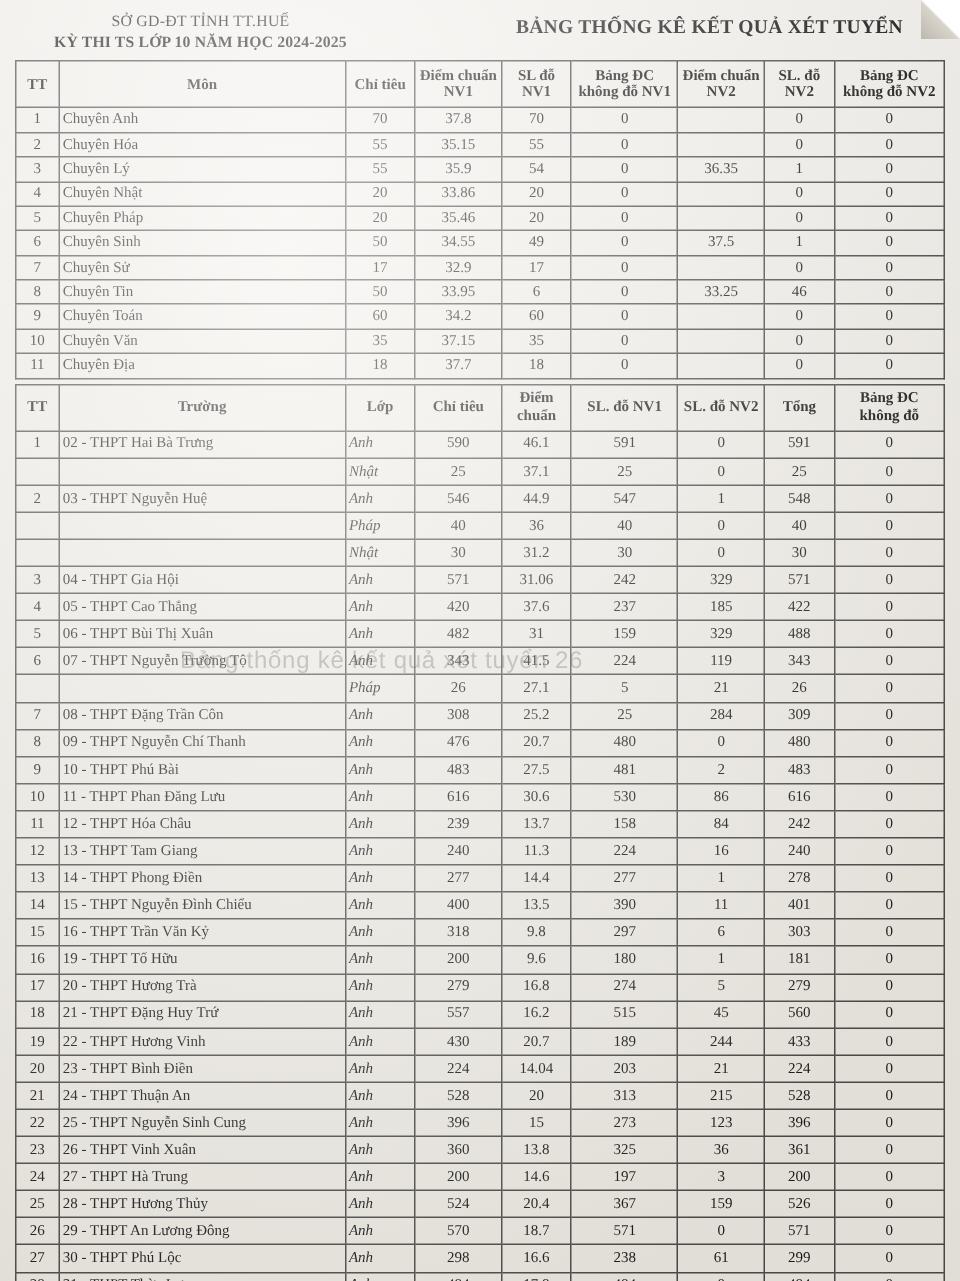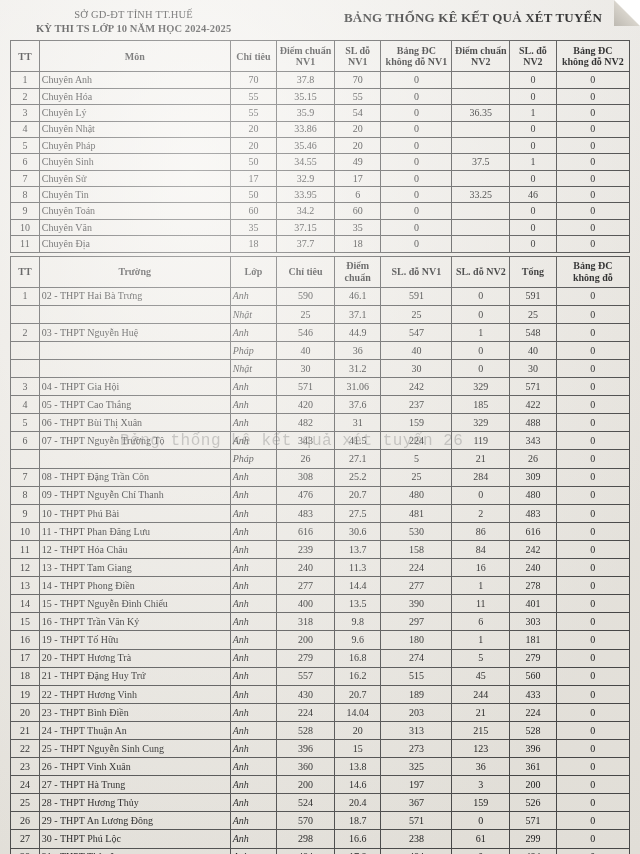--- a/index.html
+++ b/index.html
@@ -83,21 +83,21 @@
   td.it { font-style: italic; padding-left: 4px; }
   .tbl1 td { height: 13.4px; }
   .tbl2 td { height: 15.1px; }
   .sec-gap { height: 3px; }
   .watermark {
     position: absolute;
     left: 120px;
     top: 432px;
     font-size: 16px;
     color: rgba(120,120,120,0.35);
-    font-family: Liberation Mono, monospace;
+    font-family: Liberation Sans, sans-serif;
     letter-spacing: 0.5px;
     pointer-events: none;
     white-space: nowrap;
   }
   .corner-fold {
     position: absolute;
     right: 0;
     top: 0;
     width: 26px;
     height: 26px;

